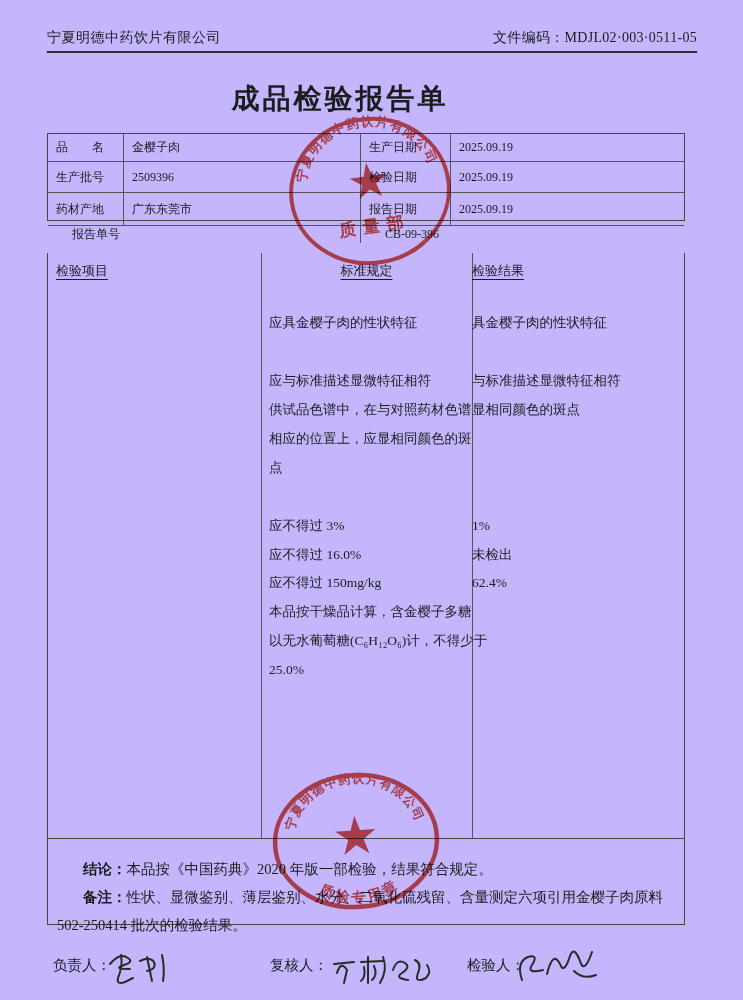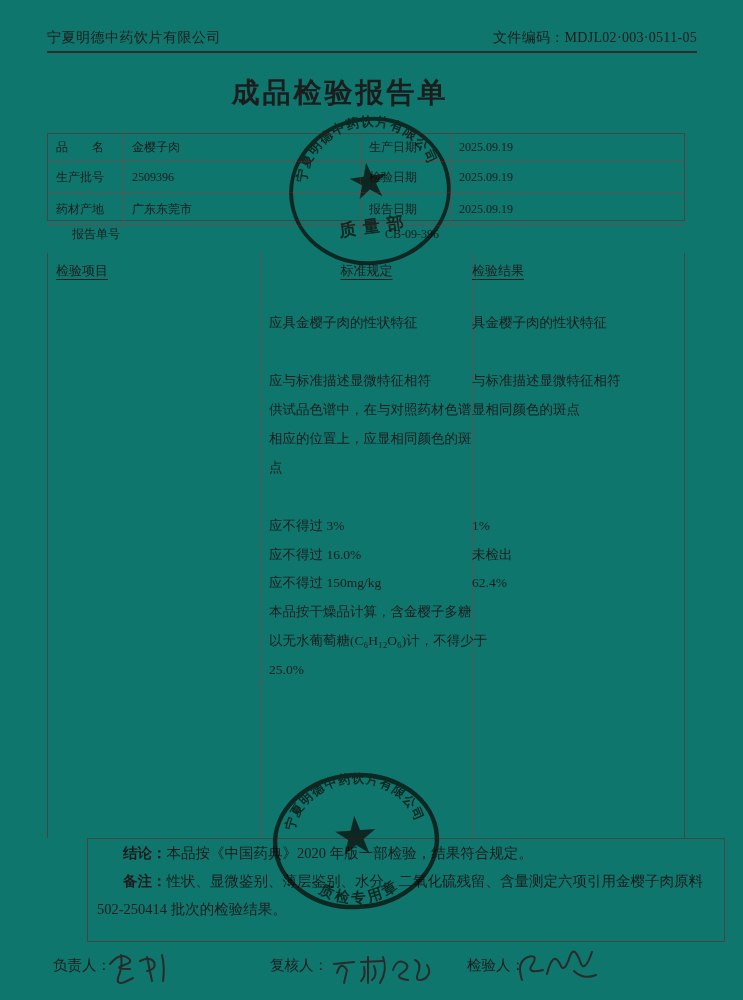--- a/index.html
+++ b/index.html
@@ -1,25 +1,25 @@
 <!DOCTYPE html>
 <html><head>
 <meta charset="utf-8">
 <style>
   html,body{margin:0;padding:0;background:#e8e8e8;}
   .page{
-    position:relative;width:743px;height:1000px;background:#0f766e;
+    position:relative;width:743px;height:1000px;background:#c4b5fd;
     font-family:"Liberation Serif","DejaVu Serif",serif;color:#1c1c1c;
     overflow:hidden;margin:0 auto;
   }
   
   .hdr-company{position:absolute;left:47px;top:29px;font-size:14px;letter-spacing:.5px;}
   .hdr-code{position:absolute;right:46px;top:29px;font-size:14px;letter-spacing:.3px;}
   .hdr-rule{position:absolute;left:47px;top:51px;width:650px;height:2px;background:#2e2e2e;}
-  .doc-title{position:absolute;left:0;top:74px;width:680px;text-align:center;
+  .doc-title{position:absolute;left:0;top:80px;width:680px;text-align:center;
     font-size:28px;font-weight:bold;letter-spacing:3px;}
   
   .info-table{position:absolute;left:47px;top:133px;width:638px;height:88px;
     border:1.5px solid #454545;box-sizing:border-box;display:grid;
     grid-template-columns:76px 237px 90px 1fr;grid-template-rows:28px 31px 33px 1fr;
     font-size:12px;}
   .info-cell{display:flex;align-items:center;padding-left:8px;box-sizing:border-box;
     border-right:1px solid #555;border-bottom:1px solid #555;white-space:nowrap;overflow:visible;}
   .info-cell.no-r{border-right:none;}
   .info-cell.no-b{border-bottom:none;margin-left:16px;}
@@ -34,23 +34,23 @@
     text-underline-offset:4px;font-size:13px;}
   .mt-h1{left:8px;} .mt-h2{left:213px;width:211px;text-align:center;}
   .mt-h3{left:424px;width:212px;}
   .mt-col{position:absolute;top:56px;}
   .mt-c1{left:0;width:213px;} .mt-c2{left:213px;width:211px;} .mt-c3{left:424px;width:212px;}
   .mt-line{height:28.9px;display:flex;align-items:center;box-sizing:border-box;white-space:nowrap;}
   .mt-c1 .mt-line{padding-left:8px;}
   .mt-c2 .mt-line{padding-left:8px;}
   .mt-c3 .mt-line{}
   
-  .conclusion-box{position:absolute;left:47px;top:838px;width:638px;height:104px;
+  .conclusion-box{position:absolute;left:47px;top:838px;width:638px;height:87px;
     border:1.5px solid #454545;box-sizing:border-box;font-size:14.5px;line-height:28px;
-    padding:0 9px 0 9px;margin-left:40px;}
+    padding:16px 9px 0 9px;}
   .conclusion-box p{margin:0;text-indent:26px;}
   .bold{font-weight:bold;}
   
   .sig-row{position:absolute;left:0;top:948px;width:743px;height:52px;font-size:14.5px;}
   .sig-label{position:absolute;top:8px;}
   .sig-l1{left:53px;} .sig-l2{left:270px;} .sig-l3{left:467px;}
   .sig-svg{position:absolute;}
   .sig-s1{left:100px;top:0px;} .sig-s2{left:330px;top:2px;} .sig-s3{left:512px;top:-4px;}
   .sig-svg path{stroke:#2a2a2a;stroke-width:2;fill:none;stroke-linecap:round;stroke-linejoin:round;}
   

